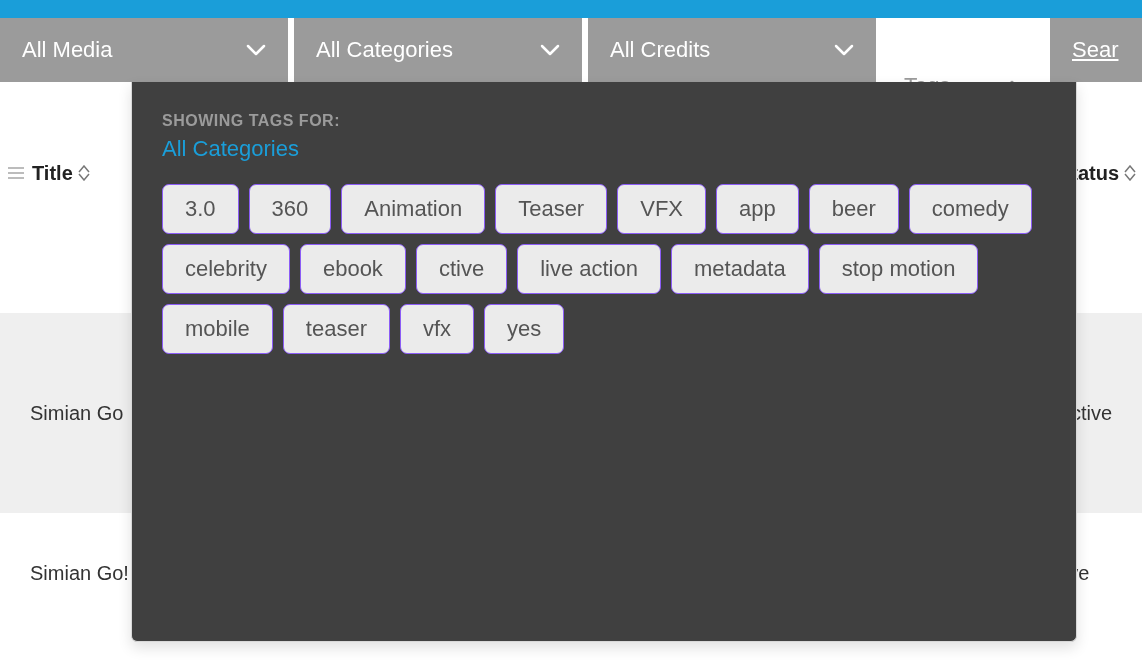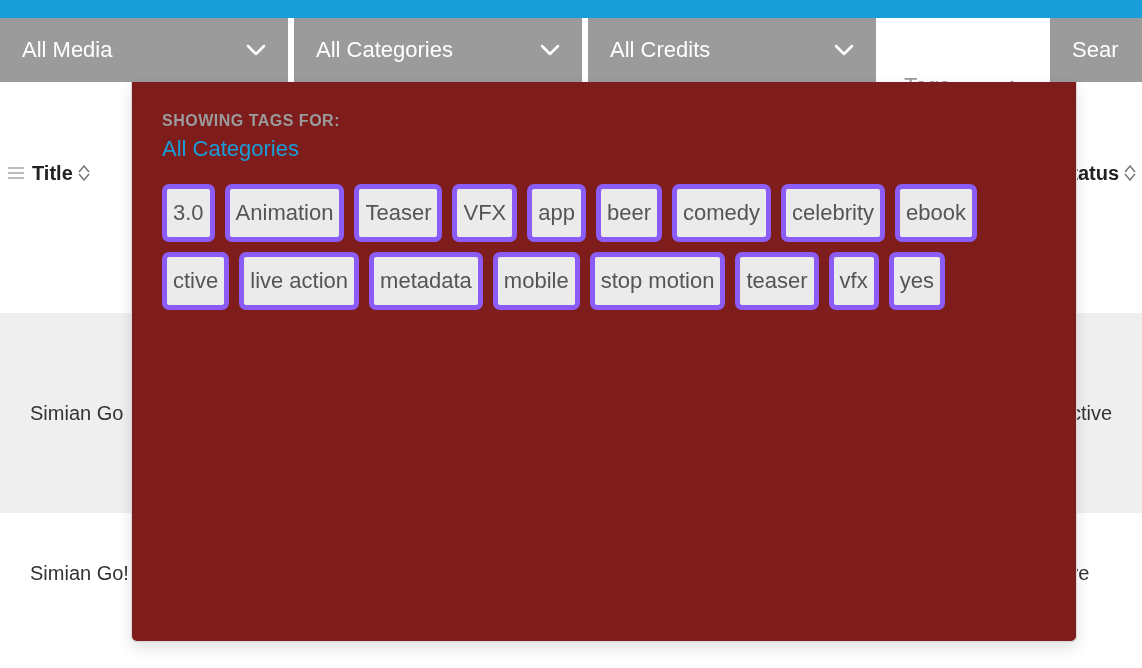--- a/index.html
+++ b/index.html
@@ -45,20 +45,21 @@
     .filter-item:nth-child(1),
     .filter-item:nth-child(2),
     .filter-item:nth-child(3) {
       width: 288px;
     }
     .filter-item:nth-child(4) {
       width: 162px;
     }
     .filter-item:nth-child(5) {
       flex: 1;
+      text-decoration: underline;
     }
     .chevron {
       width: 20px;
       height: 12px;
       display: inline-block;
     }
     .chevron svg {
       width: 100%;
       height: 100%;
       display: block;
@@ -130,21 +131,21 @@
       font-size: 20px;
       color: #333;
       margin-top: 35px;
     }
     .tags-dropdown {
       position: absolute;
       top: 82px;
       left: 131px;
       width: 946px;
       height: 560px;
-      background: #7f1d1d;
+      background: #404040;
       border: 1px solid #d8d8d8;
       border-radius: 0 0 6px 6px;
       border-top: none;
       box-shadow: 0 6px 14px rgba(0,0,0,0.12);
       padding: 30px 30px;
       z-index: 100;
     }
     .tags-heading {
       font-size: 16px;
       font-weight: 700;
@@ -158,23 +159,23 @@
       margin-top: 6px;
       margin-bottom: 22px;
     }
     .tags-list {
       display: flex;
       flex-wrap: wrap;
       gap: 10px;
     }
     .tag-pill {
       background: #ebebeb;
-      border: 5px solid #8b5cf6;
+      border: 1px solid #8b5cf6;
       border-radius: 7px;
-      padding: 11px 6px;
+      padding: 11px 22px;
       font-size: 22px;
       color: #555;
       cursor: pointer;
     }
   </style>
 </head>
 <body>
 
 <div class="top-bar"></div>
 
@@ -266,30 +267,31 @@
     <div class="col-status">Active</div>
   </div>
 
 </div>
 
 <div class="tags-dropdown">
   <div class="tags-heading">SHOWING TAGS FOR:</div>
   <div class="tags-filter">All Categories</div>
   <div class="tags-list" id="tags-list">
       <div class="tag-pill">3.0</div>
+      <div class="tag-pill">360</div>
       <div class="tag-pill">Animation</div>
       <div class="tag-pill">Teaser</div>
       <div class="tag-pill">VFX</div>
       <div class="tag-pill">app</div>
       <div class="tag-pill">beer</div>
       <div class="tag-pill">comedy</div>
       <div class="tag-pill">celebrity</div>
       <div class="tag-pill">ebook</div>
       <div class="tag-pill">ctive</div>
       <div class="tag-pill">live action</div>
       <div class="tag-pill">metadata</div>
+      <div class="tag-pill">stop motion</div>
       <div class="tag-pill">mobile</div>
-      <div class="tag-pill">stop motion</div>
       <div class="tag-pill">teaser</div>
       <div class="tag-pill">vfx</div>
       <div class="tag-pill">yes</div>
     </div>
 </div>
 
 </body></html>

